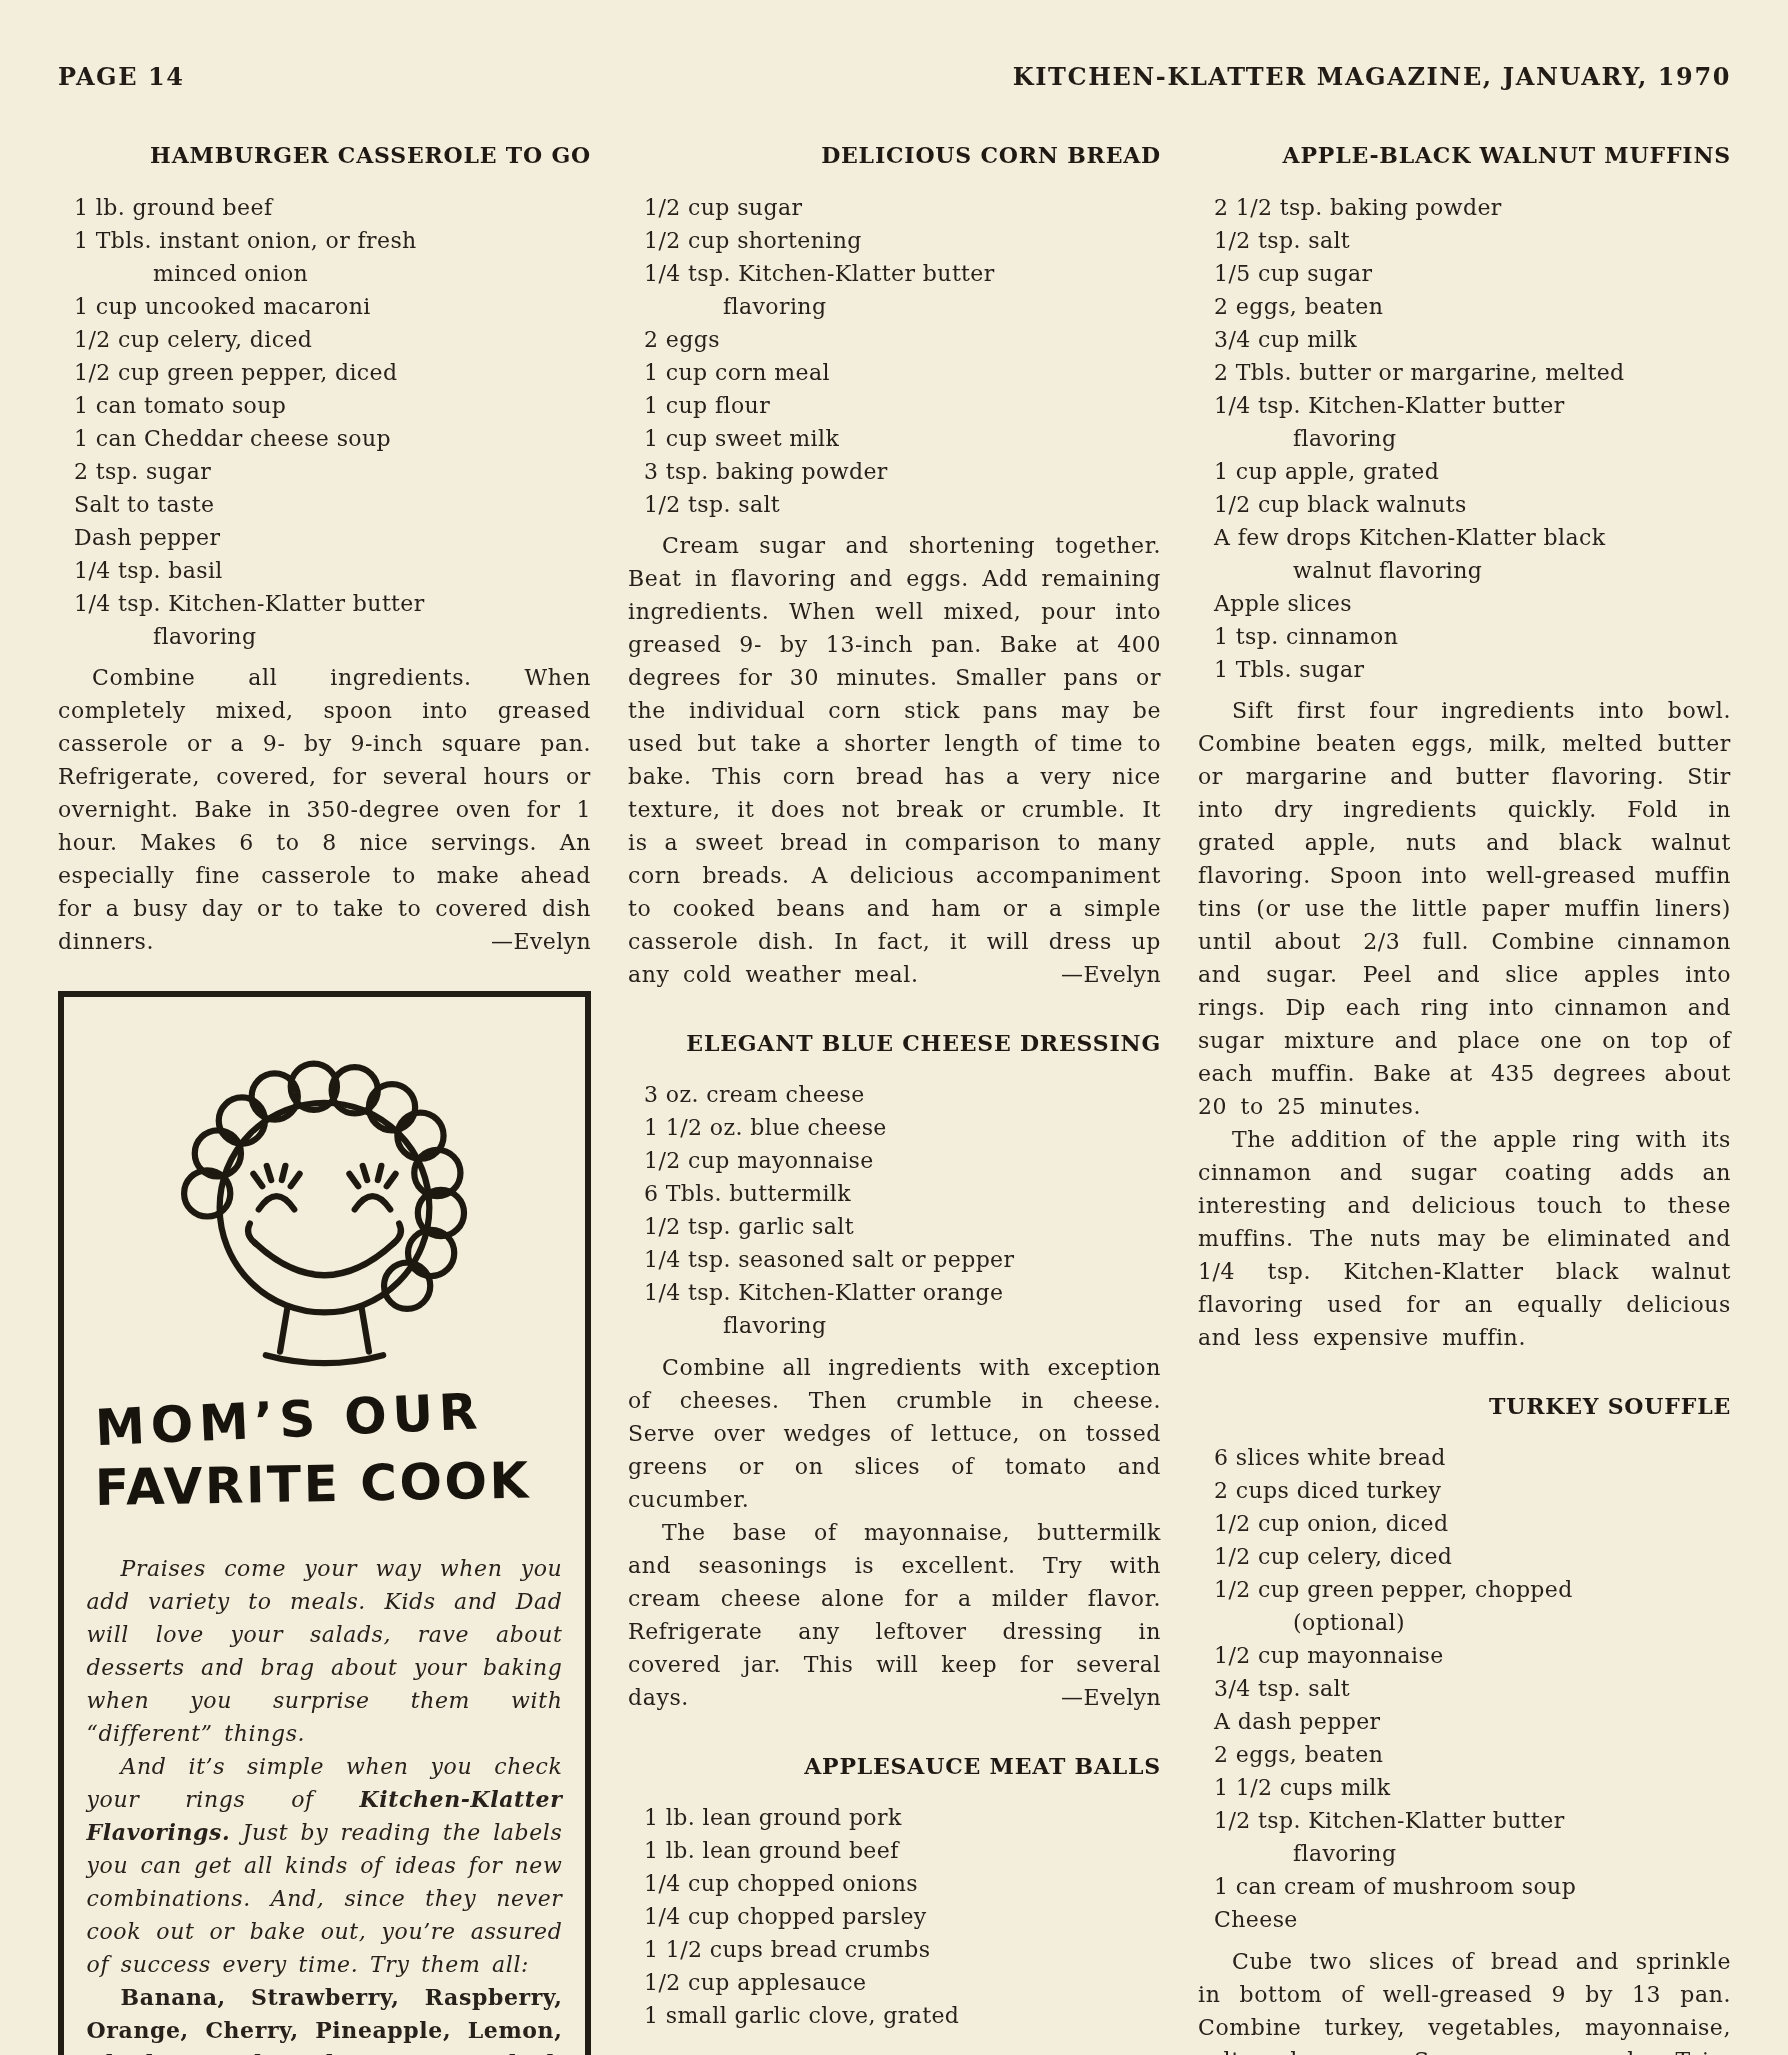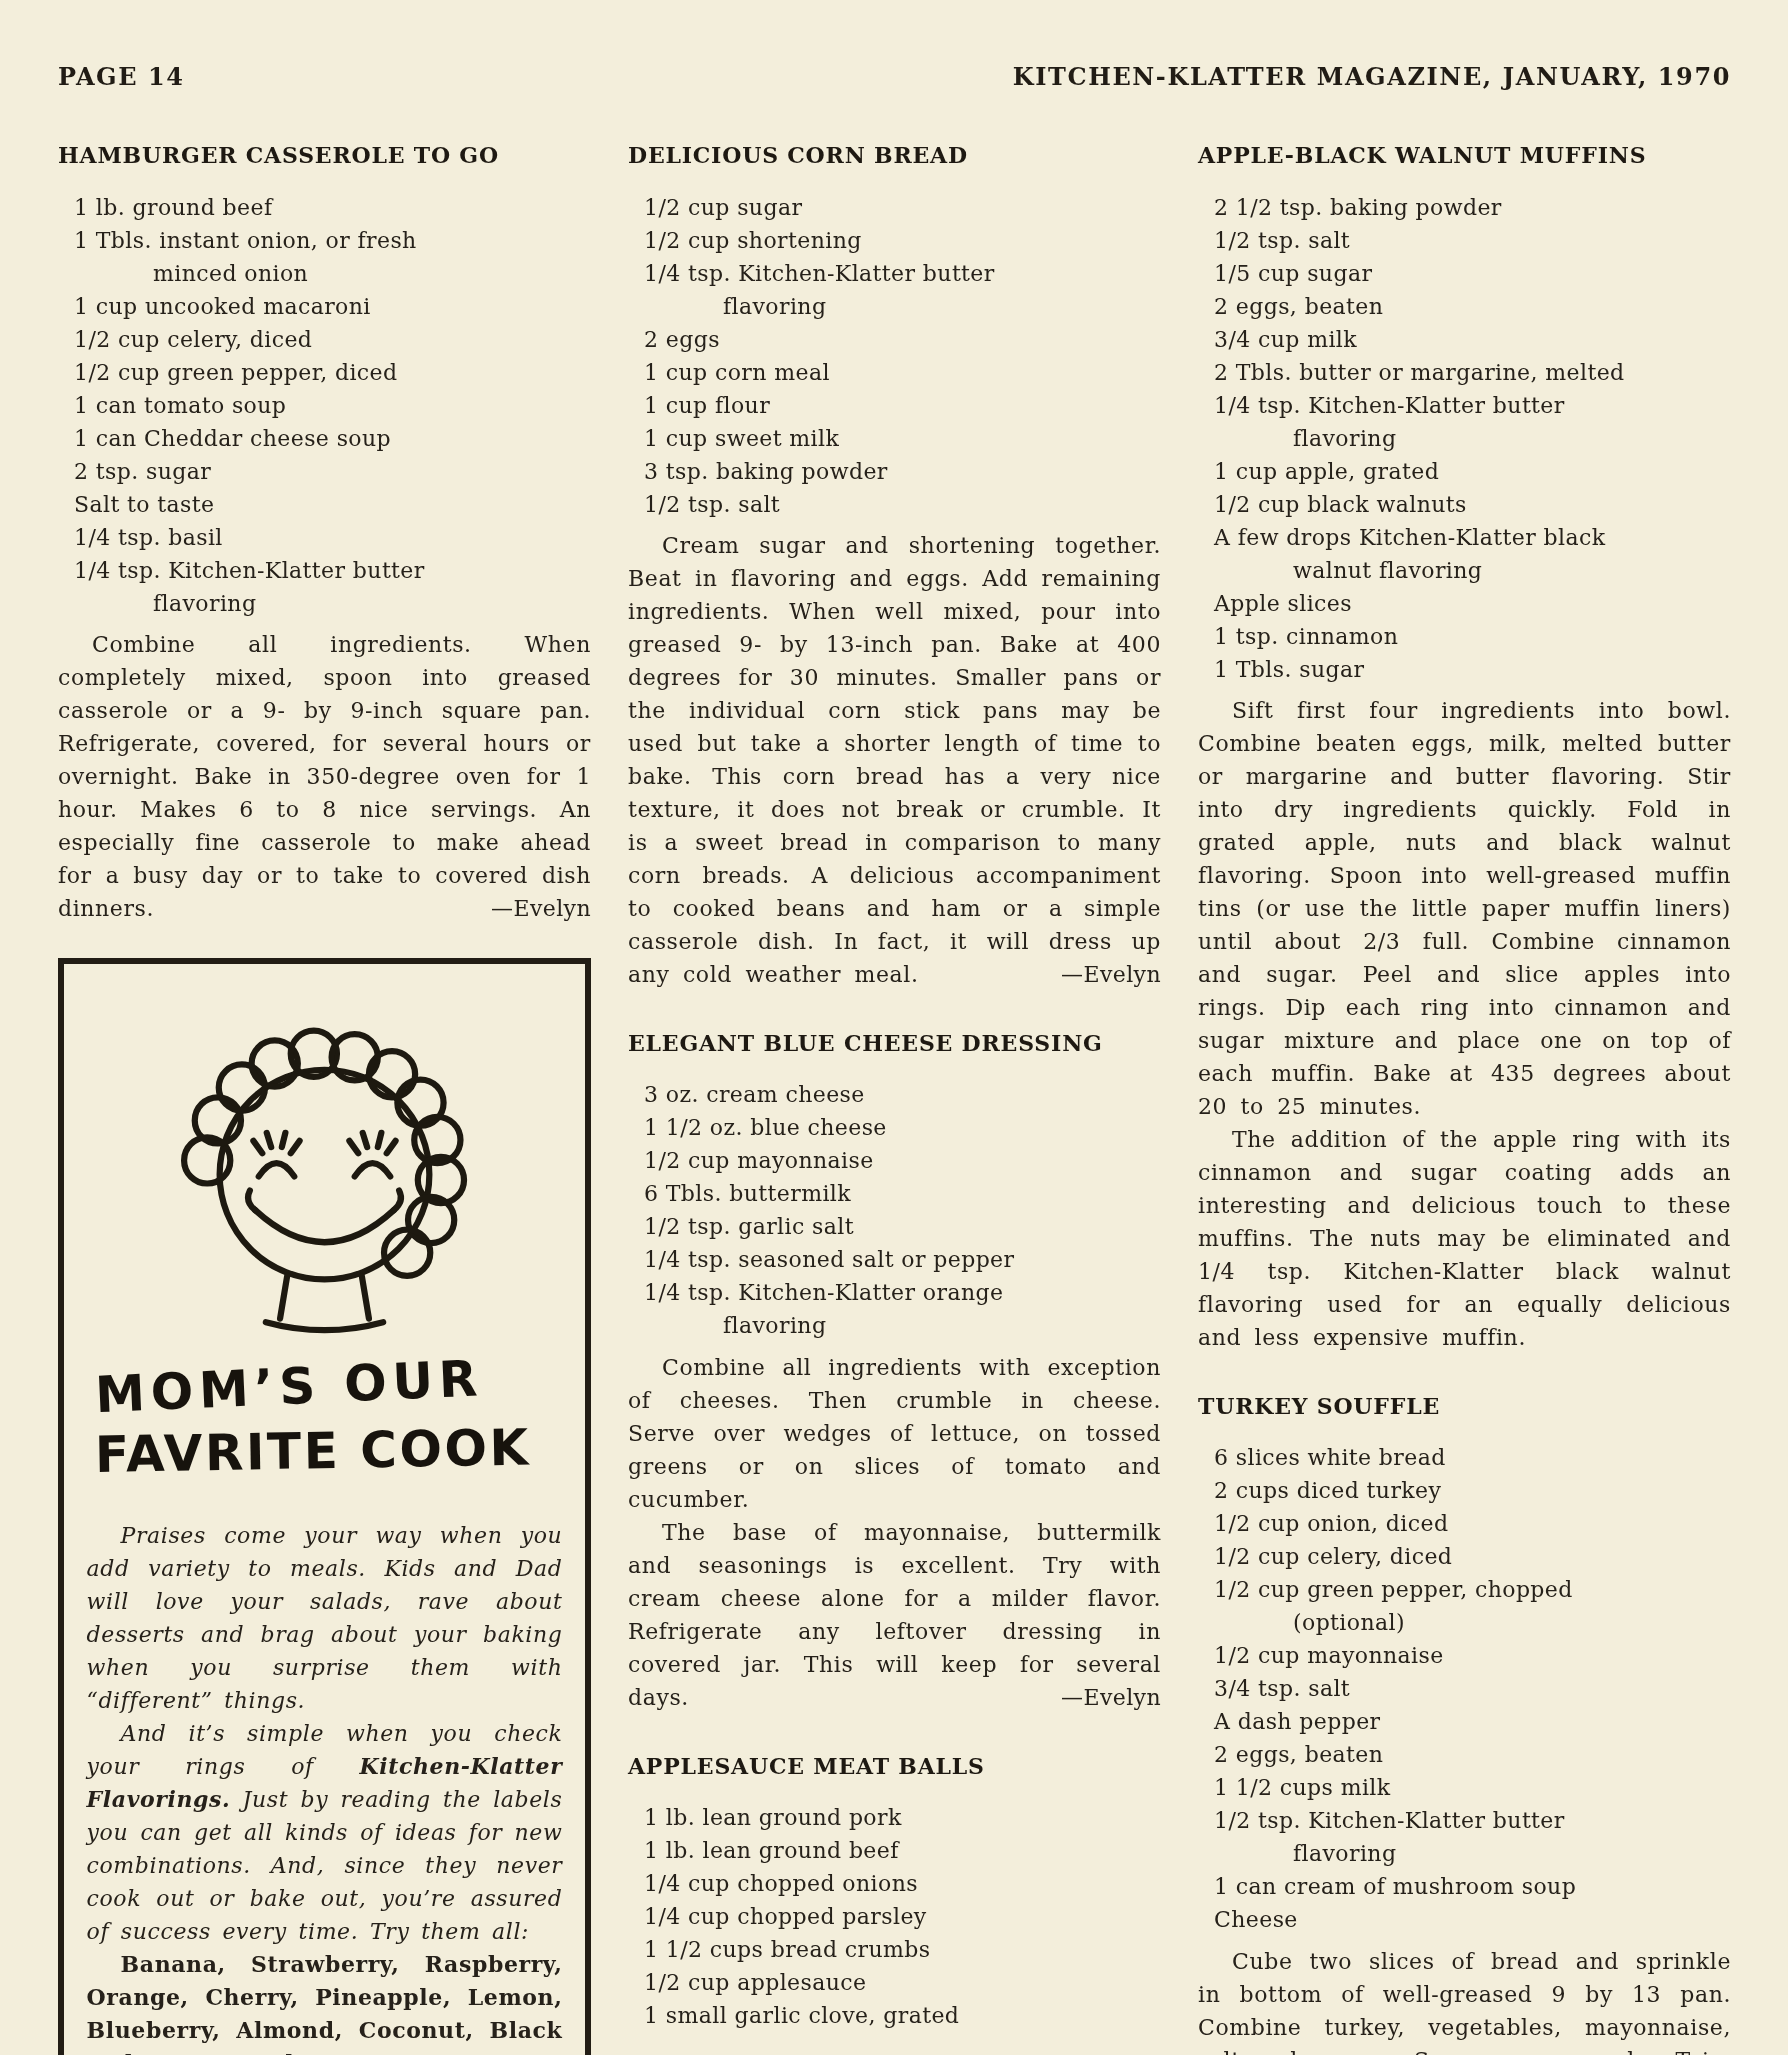--- a/index.html
+++ b/index.html
@@ -10,21 +10,21 @@
     font-family:"DejaVu Serif","Liberation Serif",serif;
     overflow:hidden;
   }
   .page { width:100%; height:100%; padding:62px 58px 41px 58px; display:flex; flex-direction:column; }
   .masthead { display:flex; justify-content:space-between; align-items:baseline;
     font-size:24px; font-weight:bold; letter-spacing:1.6px; color:#211c15;gap:12px; }
   .columns { display:flex; gap:37px; margin-top:51px; flex:1; align-items:stretch; }
   .col { flex:1; min-width:0; display:flex; flex-direction:column; }
 
   .recipe + .recipe { margin-top:39px; }
-  .recipe-title { text-align:left; font-weight:bold; font-size:22px; letter-spacing:0.8px;
+  .recipe-title { text-align:right; font-weight:bold; font-size:22px; letter-spacing:0.8px;
     color:#1e1912; margin-bottom:22.6px; }
 
   .ingredients { list-style:none; margin:0 0 8.2px 0; }
   .ingredients li {
     font-size:22px; line-height:33px; letter-spacing:0.4px;
     padding-left:95px; text-indent:-79px; white-space:pre-line;
   }
   .para {
     font-size:22px; line-height:33px; letter-spacing:0.6px; word-spacing:5.8px;
     text-align:justify; text-indent:34px;
@@ -63,20 +63,21 @@
         <li class="ingredient">1 lb. ground beef</li>
             <li class="ingredient">1 Tbls. instant onion, or fresh
 minced onion</li>
             <li class="ingredient">1 cup uncooked macaroni</li>
             <li class="ingredient">1/2 cup celery, diced</li>
             <li class="ingredient">1/2 cup green pepper, diced</li>
             <li class="ingredient">1 can tomato soup</li>
             <li class="ingredient">1 can Cheddar cheese soup</li>
             <li class="ingredient">2 tsp. sugar</li>
             <li class="ingredient">Salt to taste</li>
+            <li class="ingredient">Dash pepper</li>
             <li class="ingredient">1/4 tsp. basil</li>
             <li class="ingredient">1/4 tsp. Kitchen-Klatter butter
 flavoring</li>
           </ul>
         <div>
 
         <p class="para"><span>Combine all ingredients. When completely mixed, spoon into greased casserole or a 9- by 9-inch square pan. Refrigerate, covered, for several hours or overnight. Bake in 350-degree oven for 1 hour. Makes 6 to 8 nice servings. An especially fine casserole to make ahead for a busy day or to take to covered dish dinners.</span><span class="byline">—Evelyn</span></p>
           </div>
       </section>
 

